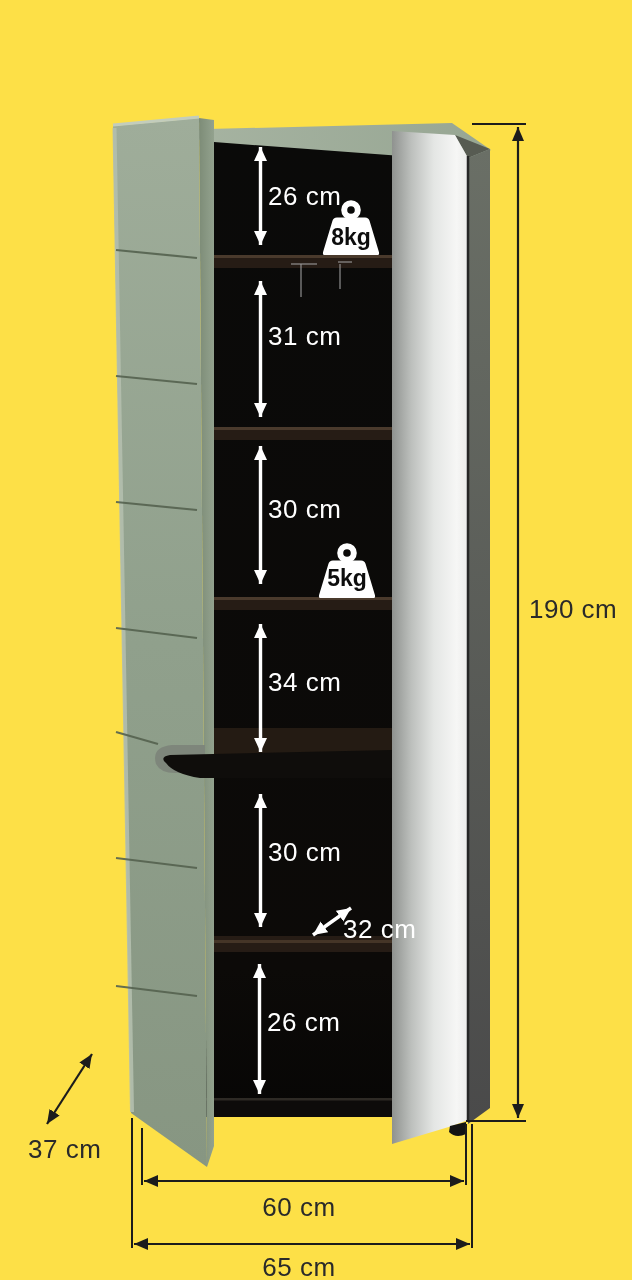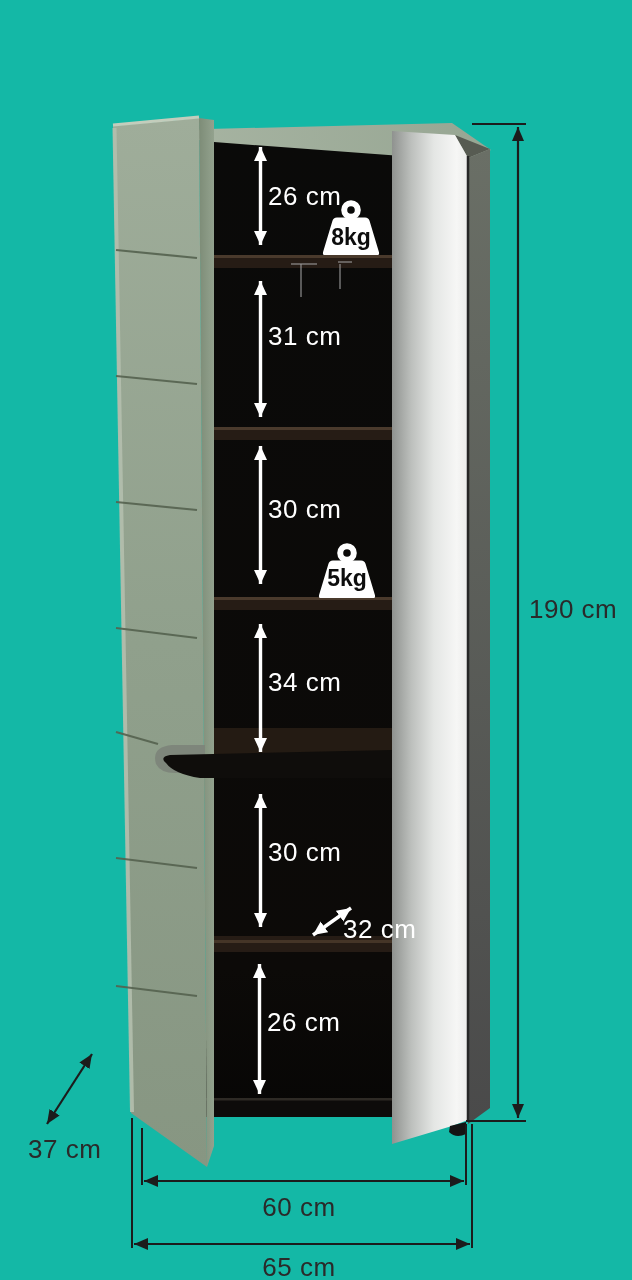--- a/index.html
+++ b/index.html
@@ -1,16 +1,16 @@
 <!DOCTYPE html>
 <html><head>
 <meta charset="utf-8">
 <style>
   html,body{margin:0;padding:0;background:#ffffff;}
-  .stage{position:relative;width:632px;height:1280px;background:#14b8a6;overflow:hidden;
+  .stage{position:relative;width:632px;height:1280px;background:#fde047;overflow:hidden;
          font-family:"Liberation Sans", sans-serif;}
   svg{display:block;}
   .lblW{font-family:"Liberation Sans",sans-serif;font-size:26px;fill:#ffffff;letter-spacing:0.5px;}
   .lblD{font-family:"Liberation Sans",sans-serif;font-size:26px;fill:#2a2a2a;letter-spacing:0.5px;}
   .badgeT{font-family:"Liberation Sans",sans-serif;font-size:23px;font-weight:bold;fill:#0d0d0d;text-anchor:middle;}
   .dimline{stroke:#1c1c1c;stroke-width:2.2;fill:none;}
   .extline{stroke:#1c1c1c;stroke-width:2;fill:none;}
   .wline{stroke:#ffffff;stroke-width:3.4;fill:none;}
   .groove{stroke:#55624f;stroke-width:2.2;opacity:.9;}
   .hook{stroke:#9a9a9a;stroke-width:2;opacity:.55;fill:none;}

